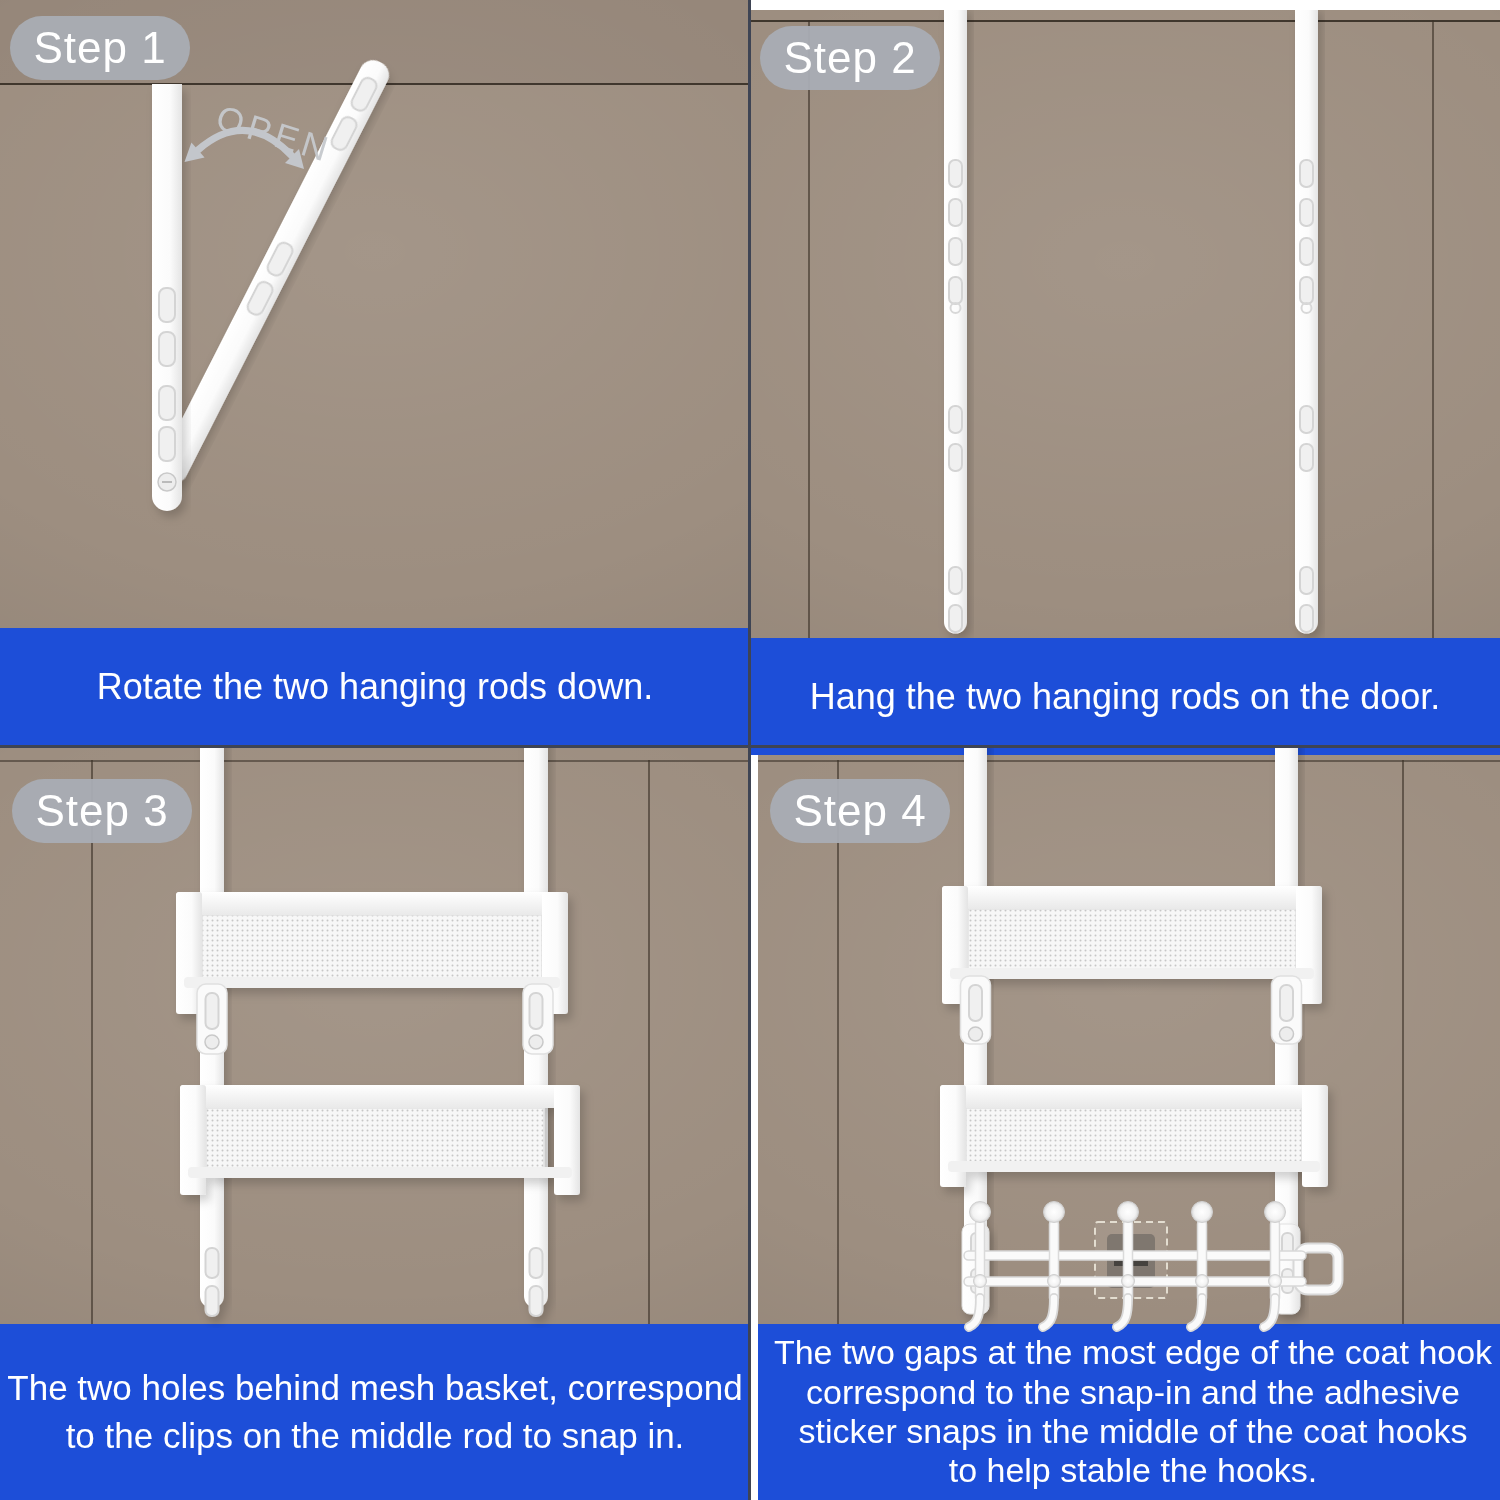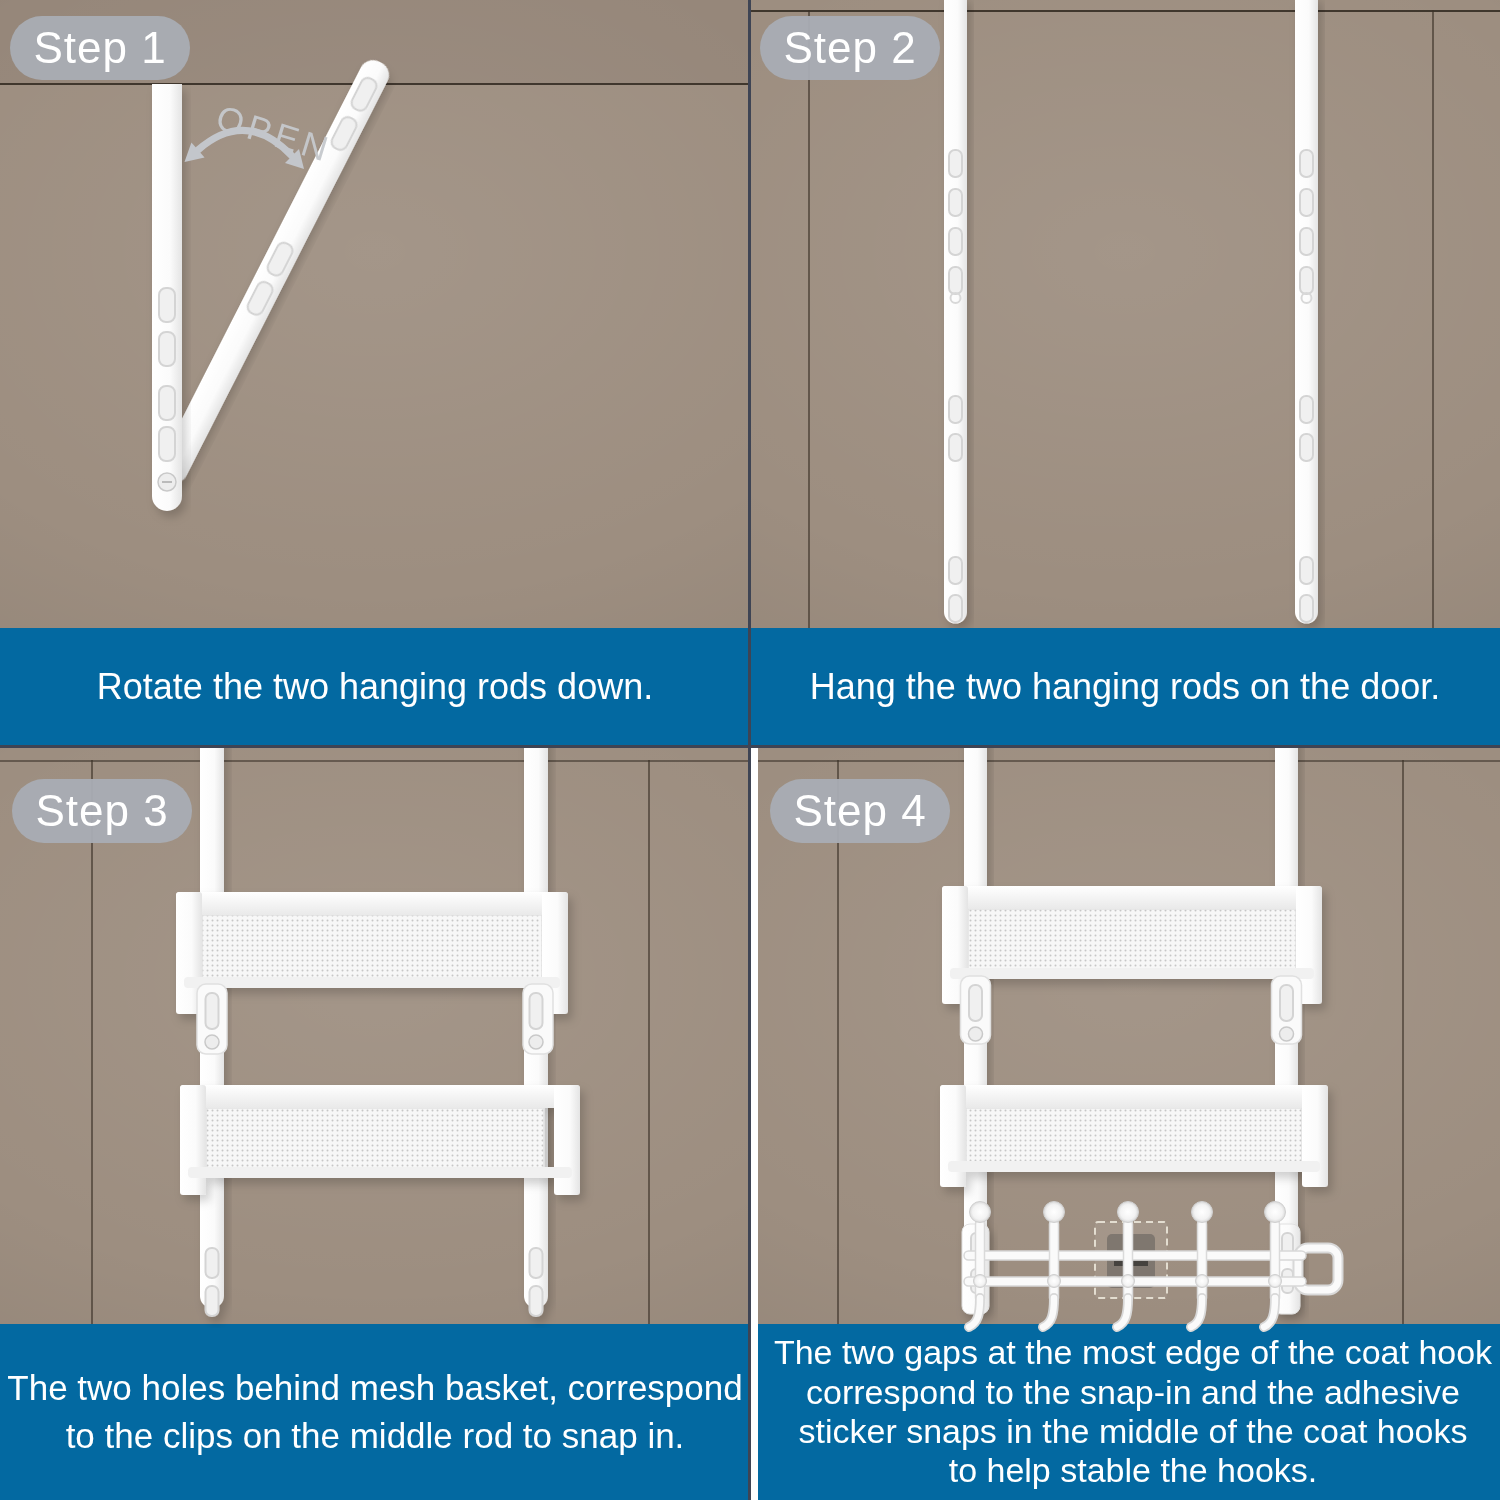--- a/index.html
+++ b/index.html
@@ -2,21 +2,21 @@
 <html><head>
 <meta charset="utf-8">
 <style>
   html,body { margin:0; padding:0; background:#ffffff; }
   .sheet {
     position:relative; width:1500px; height:1500px; overflow:hidden;
     font-family:"Liberation Sans", sans-serif;
   }
   .quad { position:absolute; width:750px; overflow:visible; }
   #q1 { left:0;   top:0;   height:745px; }
-  #q2 { left:750px; top:0; height:745px; }
+  #q2 { left:750px; top:10px; height:745px; }
   #q3 { left:0;   top:748px; height:700px; }
   #q4 { left:758px; top:748px; height:904px; }
 
   .door {
     position:absolute; left:0; top:0; width:750px;
     background:
       radial-gradient(150% 120% at 50% 40%,
         rgba(255,255,255,0.07) 0%, rgba(255,255,255,0) 45%, rgba(0,0,0,0.13) 100%),
       #9d8e80;
   }
@@ -34,21 +34,21 @@
   .pill {
     position:absolute; width:180px; height:64px; border-radius:32px;
     background:rgba(169,173,180,0.95); color:#ffffff;
     display:flex; align-items:center; justify-content:center;
     font-size:44px; letter-spacing:1px; z-index:6;
   }
   #q1 .pill, #q2 .pill { left:10px; top:16px; }
   #q3 .pill, #q4 .pill { left:12px; top:31px; }
 
   .band {
-    position:absolute; left:0; width:750px; background:#0369a1; color:#ffffff;
+    position:absolute; left:0; width:750px; background:#1d4ed8; color:#ffffff;
     display:flex; flex-direction:column; align-items:center; justify-content:center;
     text-align:center; z-index:4;
   }
   .band-top    { top:628px; height:117px; }
   .band-bottom { top:576px; height:176px; }
   .cap-single { font-size:36px; line-height:1.2; }
   .cap-two    { font-size:35px; line-height:1.36; }
   .cap-four   { font-size:34px; line-height:1.16; }
   .cap-line { display:block; }
 

